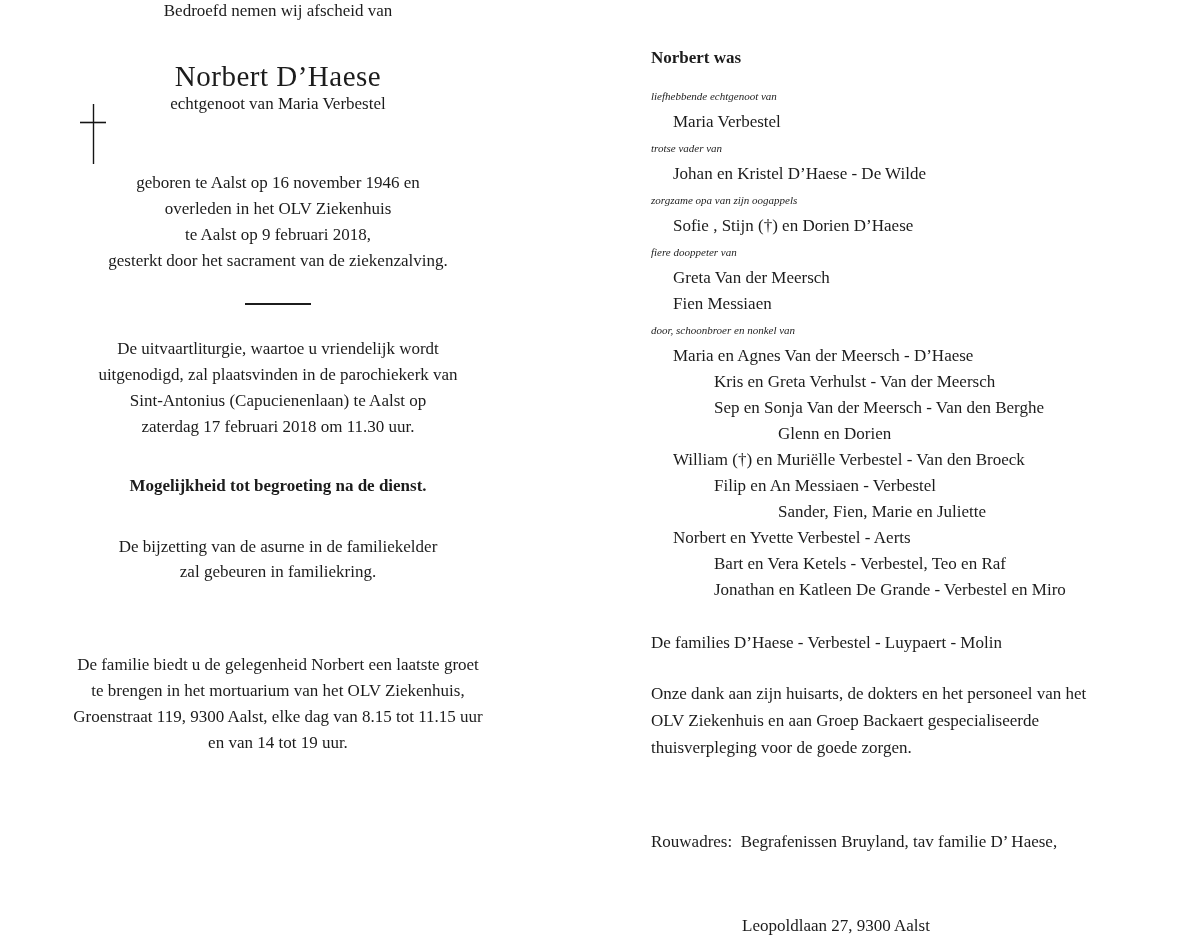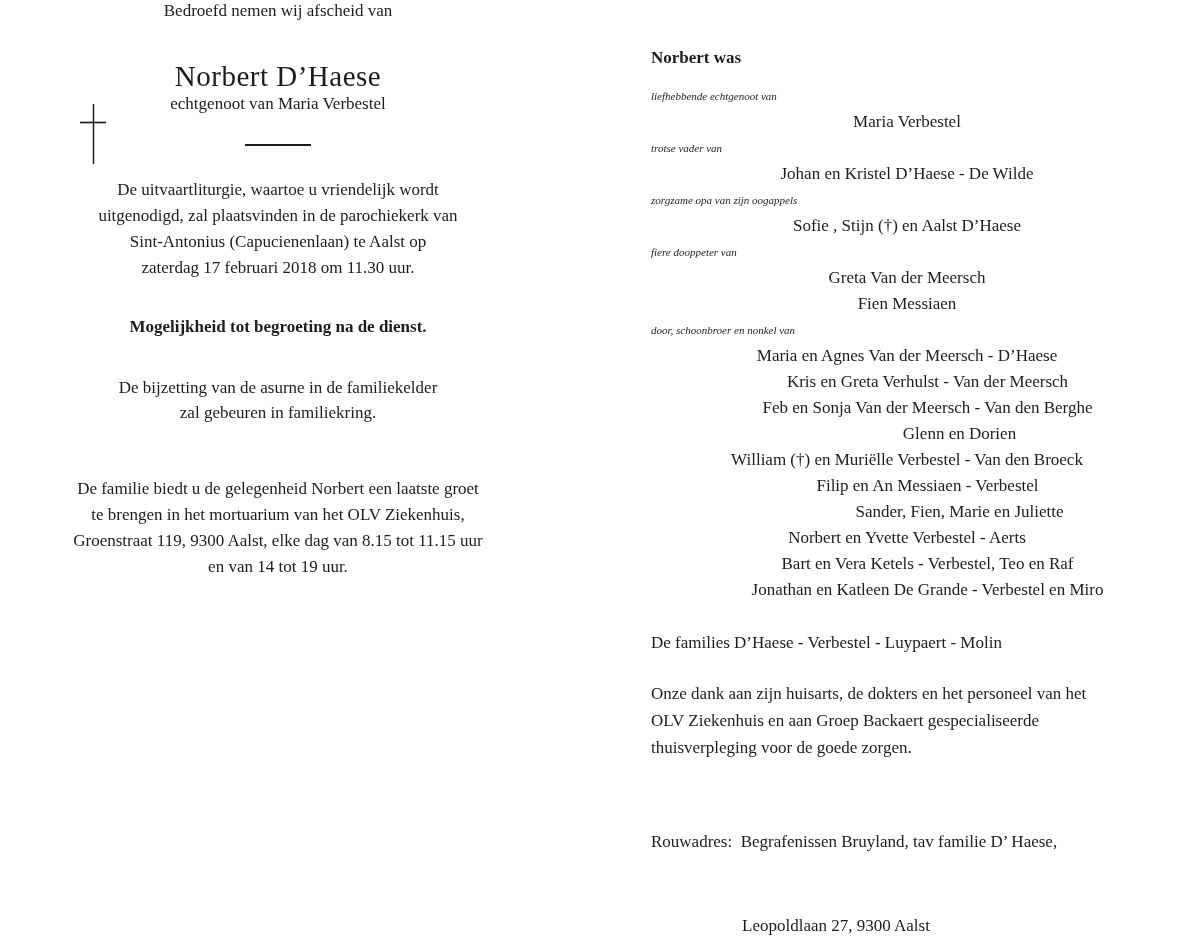--- a/index.html
+++ b/index.html
@@ -42,37 +42,37 @@
   .divider {
     margin: 29px auto 0 auto;
     width: 66px;
     height: 0;
     border-top: 2px solid #1c1c1c;
   }
   .service-block { margin-top: 31px; line-height: 26px; }
   .bold { font-weight: normal; text-align: center; }
   .greeting-line { margin-top: 35px; line-height: 22px; font-weight: bold; }
   .interment-block { margin-top: 37px; line-height: 25px; font-weight: normal; }
-  .farewell-block { margin-top: 51px; line-height: 26px; }
+  .farewell-block { margin-top: 68px; line-height: 26px; }
   
   .right-col {
     position: absolute;
     left: 651px;
     top: 0;
     width: 490px;
     font-size: 17px;
   }
   .r-heading { margin-top: 47px; font-weight: bold; line-height: 21px; }
   .relations { margin-top: 15px; }
   .relations .cat {
     font-style: italic;
     font-size: 11px;
     line-height: 26px;
   }
-  .relations .nm { line-height: 26px; padding-left: 22px; text-align: center; }
+  .relations .nm { line-height: 26px; padding-left: 22px; }
   .relations .nm.i2 { padding-left: 63px; }
   .relations .nm.i3 { padding-left: 127px; }
   .families-line { margin-top: 27px; line-height: 26px; }
   .thanks-block { margin-top: 24px; line-height: 27px; }
   .rouw-block { margin-top: 11px; line-height: 28px; white-space: pre-wrap; }
   .rouw-line2 { padding-left: 91px; }
 </style>
 </head>
 <body>
 
@@ -81,20 +81,26 @@
     <line x1="14.5" y1="0" x2="14.5" y2="60" stroke="#141414" stroke-width="1.4"></line>
     <line x1="1" y1="18.5" x2="27" y2="18.5" stroke="#141414" stroke-width="1.6"></line>
   </svg>
 </span>
 
 <div class="left-col">
   <div class="intro-line">Bedroefd nemen wij afscheid van</div>
   <div class="deceased-name">Norbert D’Haese</div>
   <div class="spouse-line">echtgenoot van Maria Verbestel</div>
 
+  <div class="birth-block">
+    <div>geboren te Aalst op 16 november 1946 en</div>
+    <div>overleden in het OLV Ziekenhuis</div>
+    <div>te Aalst op 9 februari 2018,</div>
+    <div>gesterkt door het sacrament van de ziekenzalving.</div>
+  </div>
 
   <div class="divider"></div>
 
   <div class="service-block">
     <div>De uitvaartliturgie, waartoe u vriendelijk wordt</div>
     <div>uitgenodigd, zal plaatsvinden in de parochiekerk van</div>
     <div class="bold">Sint-Antonius (Capucienenlaan) te Aalst op</div>
     <div class="bold">zaterdag 17 februari 2018 om 11.30 uur.</div>
   </div>
 
@@ -115,28 +121,28 @@
 
 <div class="right-col">
   <div class="r-heading">Norbert was</div>
 
   <div class="relations">
     <div class="cat">liefhebbende echtgenoot van</div>
     <div class="nm i1">Maria Verbestel</div>
     <div class="cat">trotse vader van</div>
     <div class="nm i1">Johan en Kristel D’Haese - De Wilde</div>
     <div class="cat">zorgzame opa van zijn oogappels</div>
-    <div class="nm i1">Sofie , Stijn (†) en Aalst D’Haese</div>
+    <div class="nm i1">Sofie , Stijn (†) en Dorien D’Haese</div>
     <div class="cat">fiere dooppeter van</div>
     <div class="nm i1">Greta Van der Meersch</div>
     <div class="nm i1">Fien Messiaen</div>
     <div class="cat">door, schoonbroer en nonkel van</div>
     <div class="nm i1">Maria en Agnes Van der Meersch - D’Haese</div>
     <div class="nm i2">Kris en Greta Verhulst - Van der Meersch</div>
-    <div class="nm i2">Feb en Sonja Van der Meersch - Van den Berghe</div>
+    <div class="nm i2">Sep en Sonja Van der Meersch - Van den Berghe</div>
     <div class="nm i3">Glenn en Dorien</div>
     <div class="nm i1">William (†) en Muriëlle Verbestel - Van den Broeck</div>
     <div class="nm i2">Filip en An Messiaen - Verbestel</div>
     <div class="nm i3">Sander, Fien, Marie en Juliette</div>
     <div class="nm i1">Norbert en Yvette Verbestel - Aerts</div>
     <div class="nm i2">Bart en Vera Ketels - Verbestel, Teo en Raf</div>
     <div class="nm i2">Jonathan en Katleen De Grande - Verbestel en Miro</div>
   </div>
 
   <div class="families-line">De families D’Haese - Verbestel - Luypaert - Molin</div>

